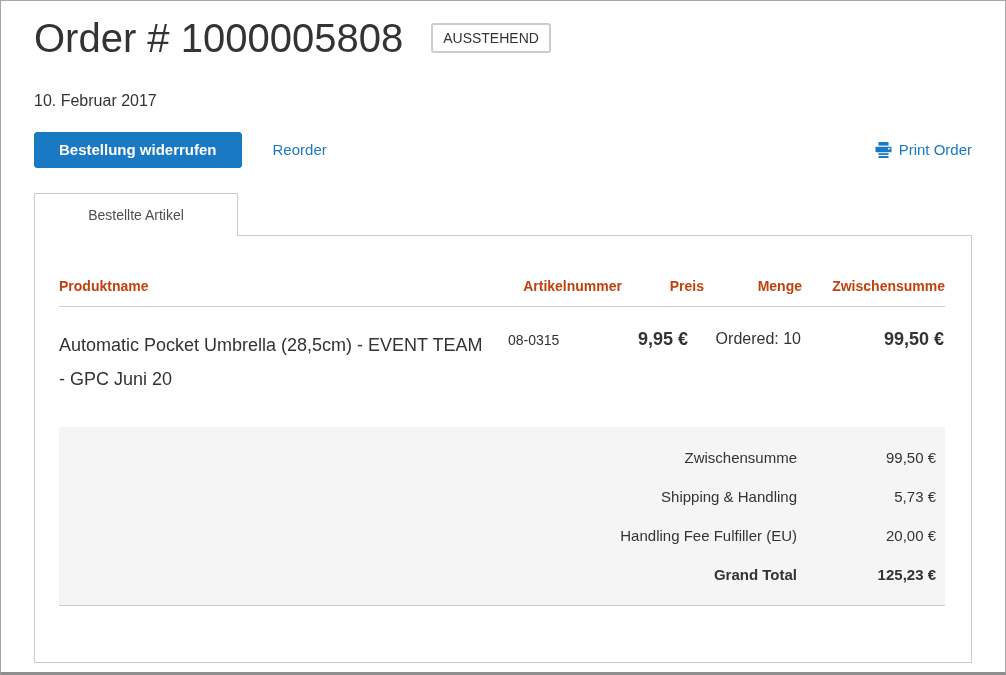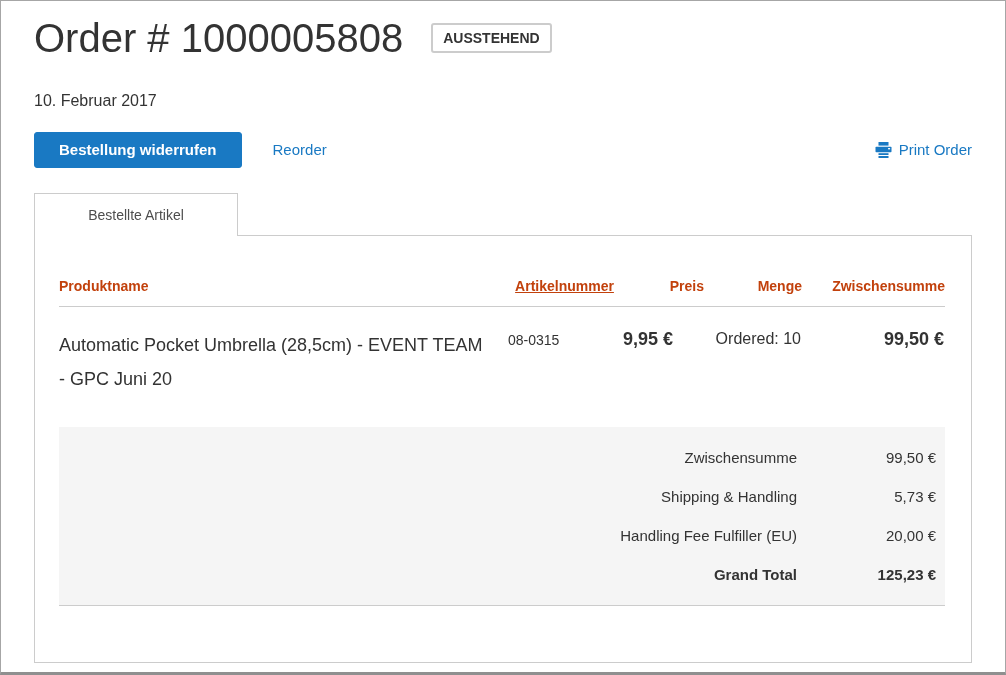--- a/index.html
+++ b/index.html
@@ -27,21 +27,20 @@
     font-size: 40px; font-weight: 300; color: #333;
     margin: 0; line-height: 44px; letter-spacing: 0;
   }
   .status-badge {
     display: inline-block;
     border: 2px solid #ccc; border-radius: 3px;
     padding: 5px 10px;
     font-size: 14px; color: #333;
     text-transform: uppercase;
     line-height: 16px;
-    font-weight: bold;
   }
   
   .order-date { margin-top: 32px; font-size: 16px; line-height: 18px; color: #333; }
   
   .actions-toolbar { margin-top: 22px; display: flex; align-items: center; }
   .cancel-button {
     background: #1979c3; border: 1px solid #1979c3; border-radius: 3px;
     color: #fff; font-weight: 700; font-size: 15px;
     font-family: "Liberation Sans", sans-serif;
     padding: 9px 24px; line-height: 16px; cursor: pointer;
@@ -67,28 +66,28 @@
     background: #fff;
     padding: 42px 26px 56px 24px;
   }
   
   table.items { width: 886px; border-collapse: collapse; table-layout: fixed; }
   table.items th {
     font-size: 14px; font-weight: 700; color: #c2410c;
     padding: 0 0 12px 0; border-bottom: 1px solid #ccc;
   }
   th.col-name   { width: 448px; text-align: left; }
-  th.col-sku    { width: 115px; text-align: center; text-decoration: underline; }
+  th.col-sku    { width: 115px; text-align: right; }
   th.col-price  { width: 82px;  text-align: right; }
   th.col-qty    { width: 98px;  text-align: right; }
   th.col-sub    { width: 143px; text-align: right; }
   table.items td { vertical-align: top; }
   td.cell-name  { font-size: 18px; line-height: 34px; padding: 21px 24px 0 0; color: #333; }
   td.cell-sku   { font-size: 14px; padding-top: 25px; text-align: left; color: #333; }
-  td.cell-price { font-size: 18px; font-weight: 700; padding-top: 22px; text-align: left; }
+  td.cell-price { font-size: 18px; font-weight: 700; padding-top: 22px; text-align: center; }
   td.cell-qty   { font-size: 16px; padding-top: 23px; text-align: right; }
   td.cell-sub   { font-size: 18px; font-weight: 700; padding-top: 22px; text-align: right; }
   
   .totals-box {
     margin-top: 31px; width: 886px;
     background: #f5f5f5;
     border-bottom: 1px solid #ccc;
     padding: 11px 0;
   }
   table.totals { width: 100%; border-collapse: collapse; }

